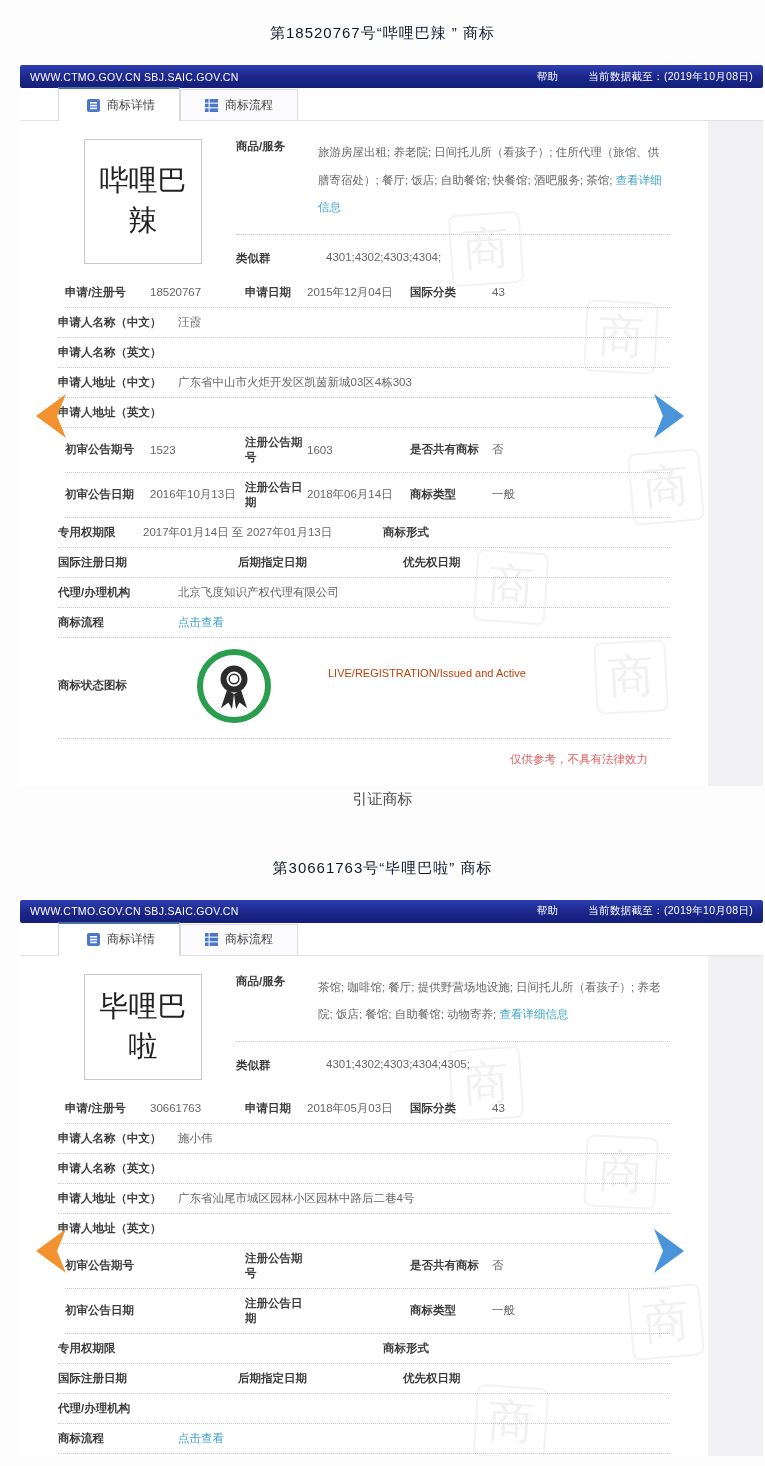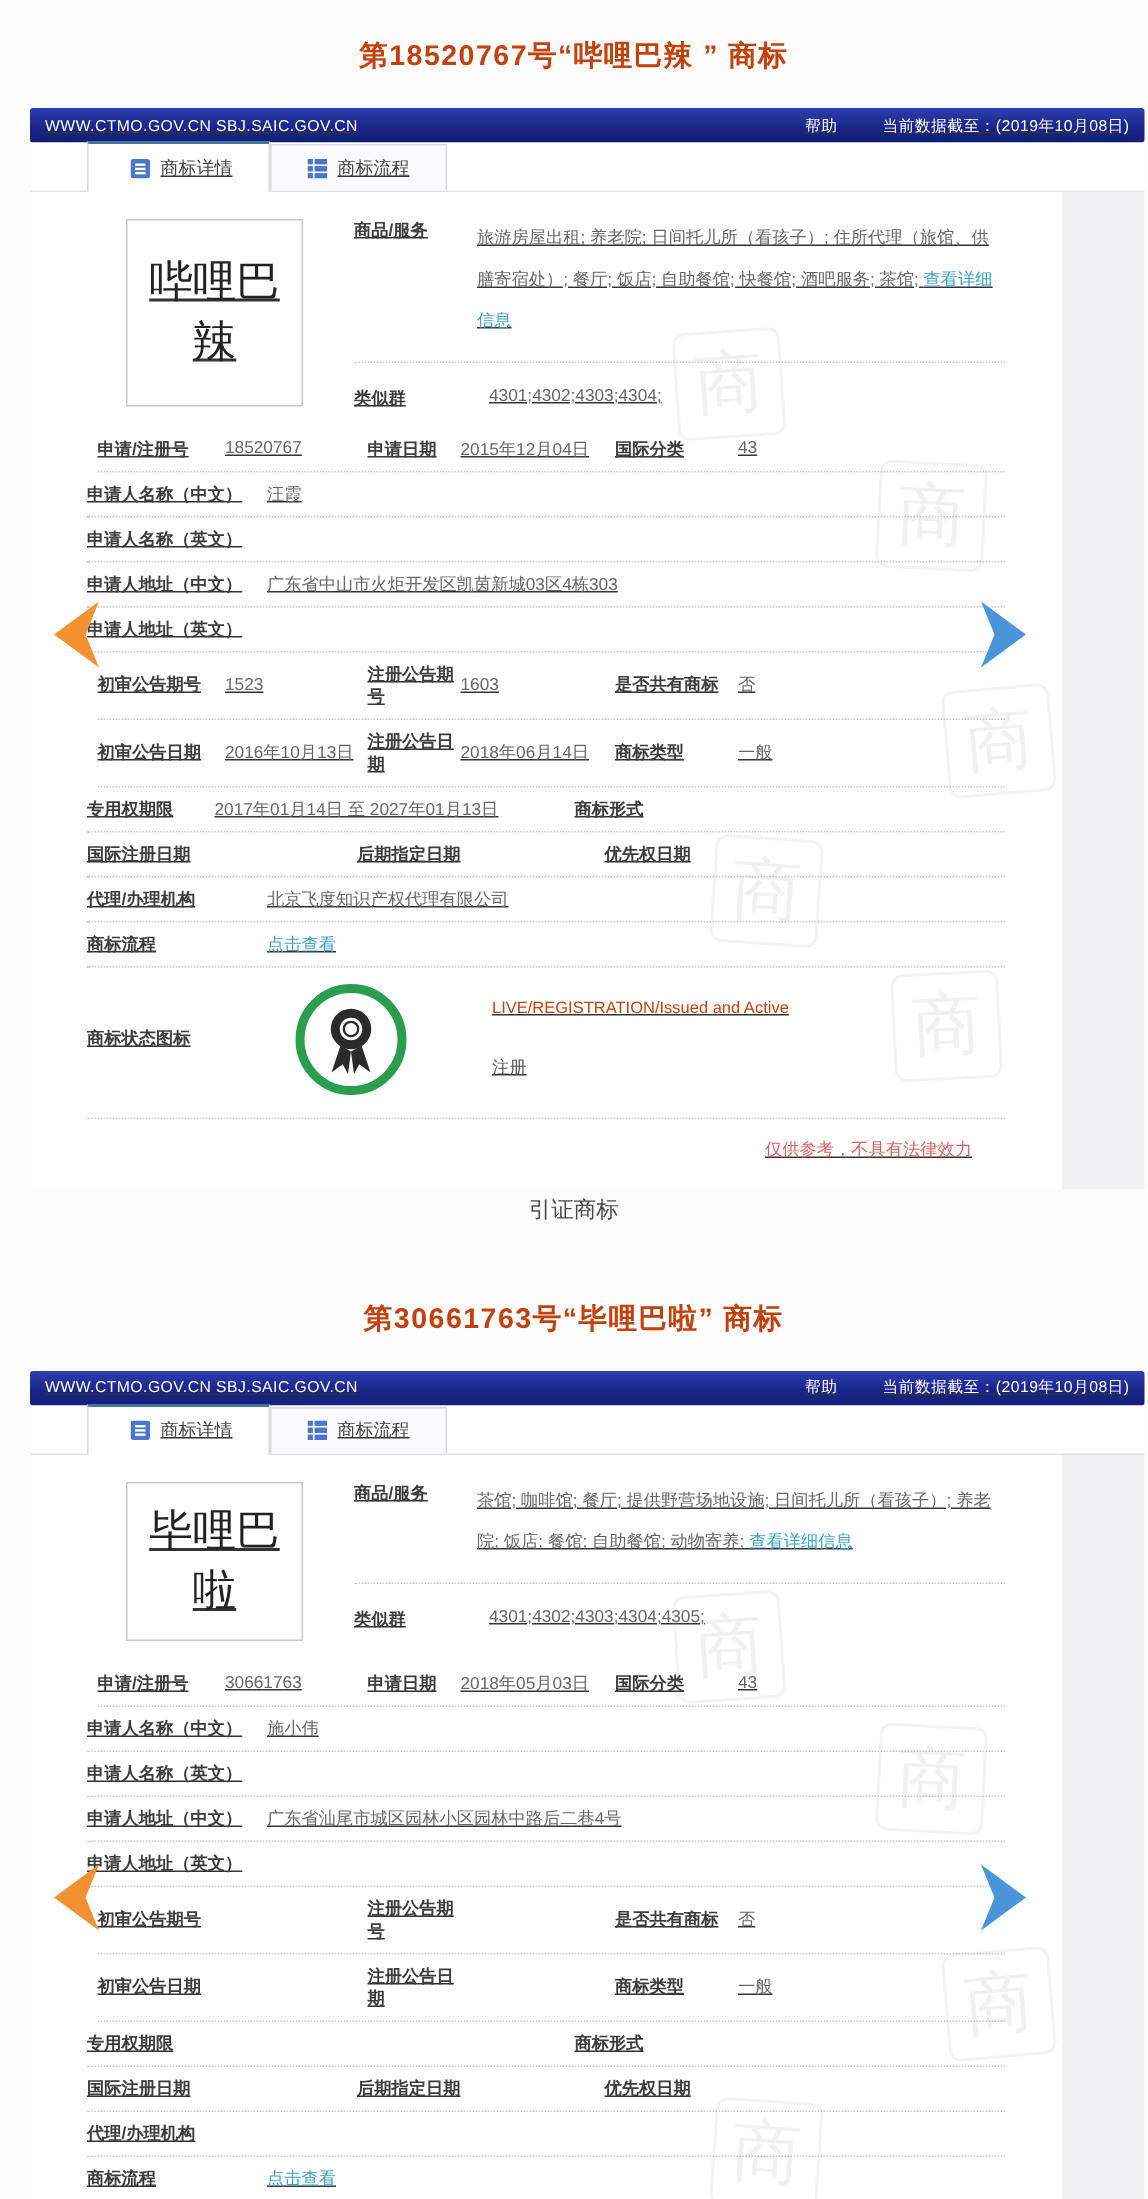--- a/index.html
+++ b/index.html
@@ -1,27 +1,27 @@
 <!DOCTYPE html>
 <html><head>
 <meta charset="utf-8">
 <style>
   * { box-sizing: border-box; }
   body {
     width: 765px; margin: 0; background: #fdfdfe; color: #333;
     font-family: "Liberation Sans", sans-serif;
   }
   .page-title {
-    text-align: center; font-size: 19px; font-weight: bold; color: #c2410c;
+    text-align: center; font-size: 15px; font-weight: normal; color: #0f172a;
     letter-spacing: 1px; margin: 24px 0 22px;
   }
   .page-title.second { margin-top: 50px; }
   .caption { text-align: center; font-size: 15px; color: #4a4a4a; margin: 4px 0 4px; }
 
-  .panel { width: 743px; margin-left: 20px; text-decoration: underline; }
+  .panel { width: 743px; margin-left: 20px; }
   .bar {
     height: 23px; background: linear-gradient(#2e3eb2 0%, #1a2688 55%, #141f7a 100%);
     display: flex; justify-content: space-between; align-items: center;
     padding: 0 10px; border-radius: 2px;
   }
   .bar span { font-size: 10.5px; color: #fff; letter-spacing: .3px; }
   .bar-right { display: flex; gap: 30px; }
   .tabs { display: flex; background: #fff; padding-left: 38px; border-bottom: 1px solid #e2e2e6; height: 33px; align-items: flex-end; }
   .tab {
     display: flex; align-items: center; gap: 7px; padding: 0 24px; height: 31px;
@@ -224,21 +224,20 @@
               <path d="M31 42 L25 60 L32.5 54.5 L36 61 L38 46 Z"></path>
               <path d="M45 42 L51 60 L43.5 54.5 L40 61 L38 46 Z"></path>
               <circle cx="38" cy="31" r="13.5"></circle>
             </g>
             <circle cx="38" cy="31" r="7.5" fill="#fff"></circle>
             <circle cx="38" cy="31" r="4.8" fill="none" stroke="#2b2b2b" stroke-width="1.5"></circle>
           </svg>
         </span>
         <span class="status-lines">
           <div class="l1">LIVE/REGISTRATION/Issued and Active</div>
-          <div class="l2">注册</div>
         </span>
       </div>
       <div class="note">仅供参考，不具有法律效力</div>
     </div>
   </div>
 </section>
 
 <div class="caption">引证商标</div>
 
 <div class="page-title second">第30661763号“毕哩巴啦” 商标</div>

